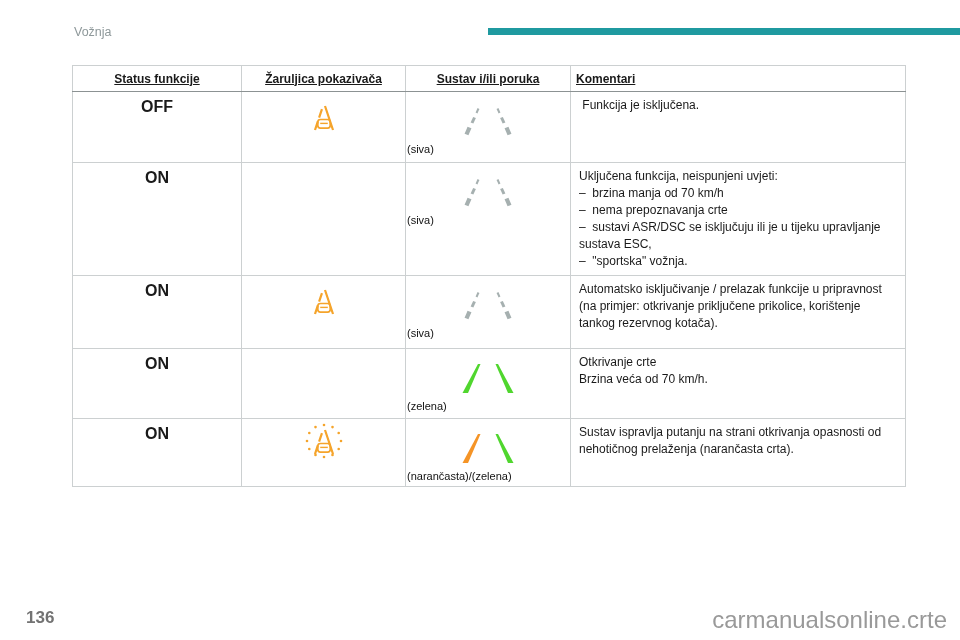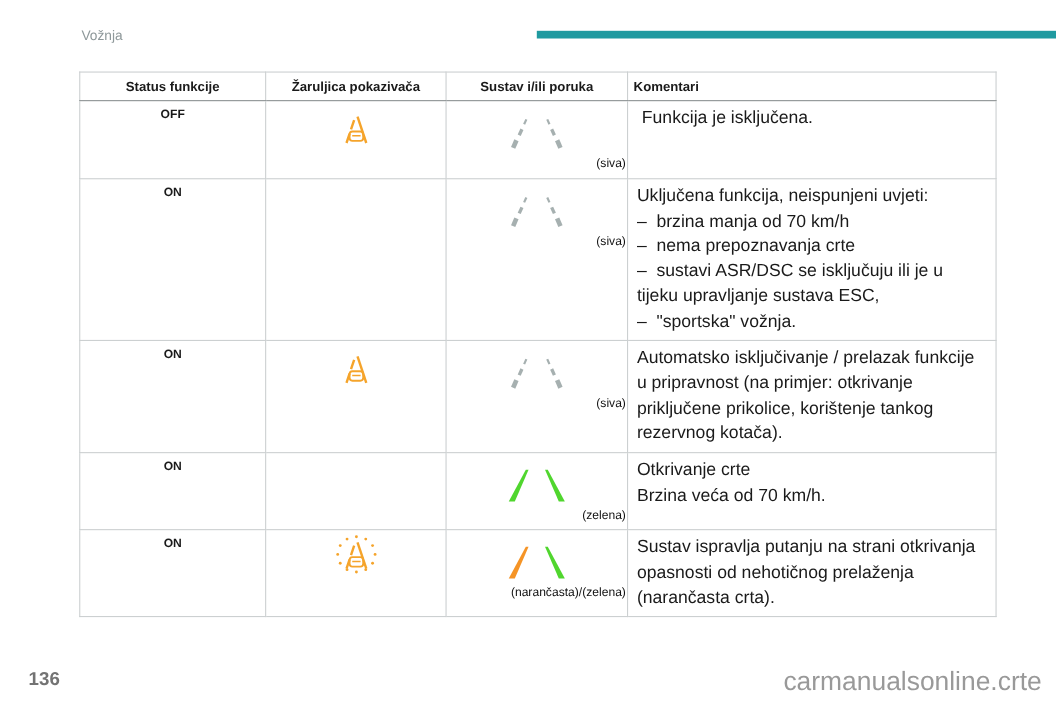--- a/index.html
+++ b/index.html
@@ -14,37 +14,37 @@
     position:absolute;left:488px;top:28px;width:472px;height:7px;background:#1f9aa0;
   }
   table.func-table{
     position:absolute;left:72px;top:65px;width:833px;
     border-collapse:collapse;table-layout:fixed;
   }
   table.func-table,
   table.func-table td{border:1px solid #ccd0d1;}
   table.func-table thead td{
     border-bottom:1px solid #8c9293;font-weight:bold;font-size:12px;
-    text-align:center;height:21px;padding:2px 4px;vertical-align:middle;
+    text-align:center;height:21px;padding:2px 4px;vertical-align:middle;text-decoration:underline;
   }
   table.func-table thead td.col-comment{text-align:left;padding-left:5px;}
   table.func-table tbody td{vertical-align:top;}
   td.status-cell{
-    font-weight:bold;font-size:11px;text-align:center;padding-top:6px;
+    font-weight:bold;font-size:16px;text-align:center;padding-top:6px;
   }
   td.indicator-cell{text-align:center;padding-top:10px;}
   td.indicator-cell.flash{padding-top:3px;}
   td.indicator-cell svg{display:inline-block;}
-  td.display-cell{text-align:right;padding-top:13px;}
+  td.display-cell{text-align:left;padding-top:13px;}
   td.display-cell svg{display:block;margin:0 auto;}
   .display-label{
     display:block;margin-top:4px;font-size:11px;color:#111;
   }
   td.comment-cell{
-    font-size:16px;line-height:1.42;padding:5px 8px;white-space:pre-wrap;
+    font-size:12px;line-height:1.42;padding:5px 8px;white-space:pre-wrap;
   }
   .page-number{
     position:absolute;left:26px;top:608px;font-size:17px;font-weight:bold;color:#737373;
   }
   .watermark{
     position:absolute;right:13px;top:606px;font-size:24px;color:#999999;
   }
 </style>
 </head>
 <body>

